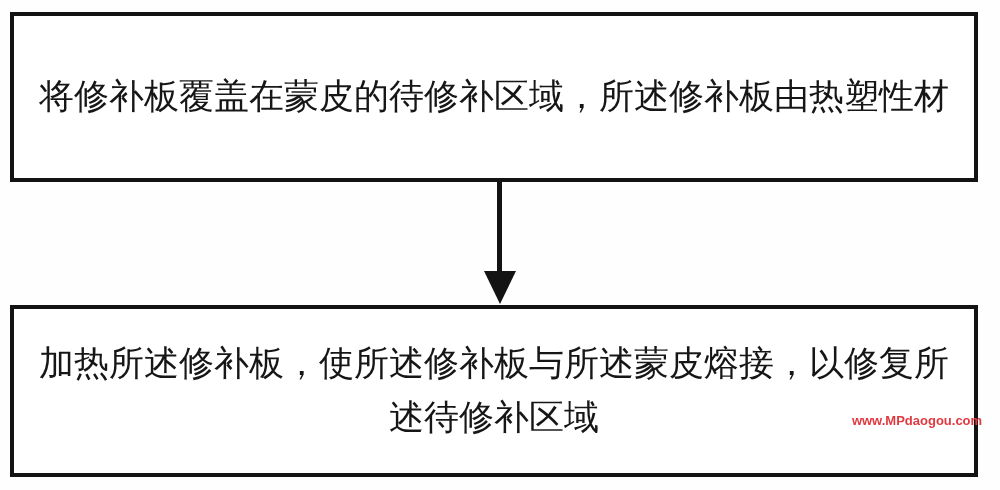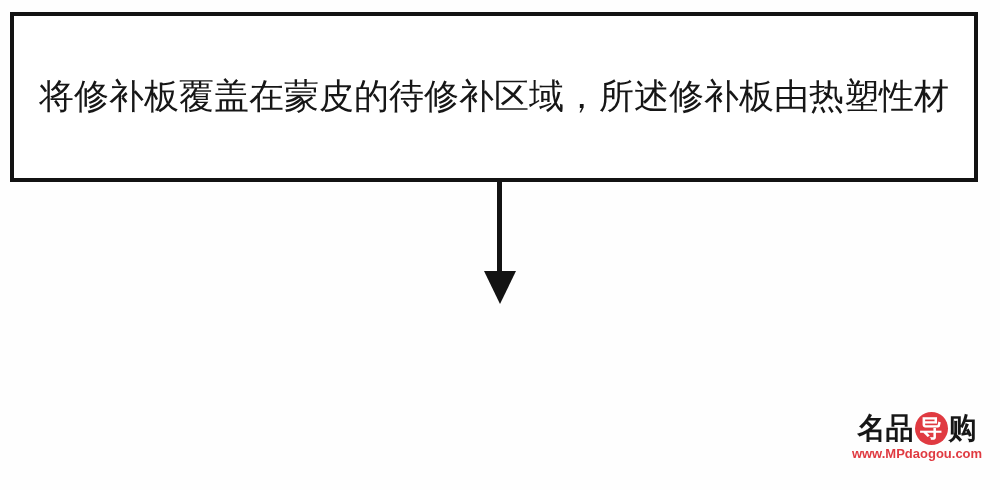--- a/index.html
+++ b/index.html
@@ -93,23 +93,22 @@
 
 <div class="canvas">
 
   <div class="step-box" id="step-box-1">
     <div class="txt-line">将修补板覆盖在蒙皮的待修补区域，所述修补板由热塑性材</div>
   </div>
 
   <div class="arrow-line"></div>
   <div class="arrow-head"></div>
 
+  <div class="step-box" id="step-box-2">
+    <div class="txt-line">加热所述修补板，使所述修补板与所述蒙皮熔接，以修复所</div>
+    <div class="txt-line">述待修补区域</div>
+  </div>
 
   <div class="watermark">
-    <div class="wm-row">
-      <span class="wm-char">名品</span>
-      <span class="wm-circle" id="wm-circle" style="background: rgb(224, 58, 65);">导</span>
-      <span class="wm-char">购</span>
-    </div>
     <div class="wm-url" id="wm-url" style="color: rgb(224, 58, 65);">www.MPdaogou.com</div>
   </div>
 
 </div>
 
 </body></html>

